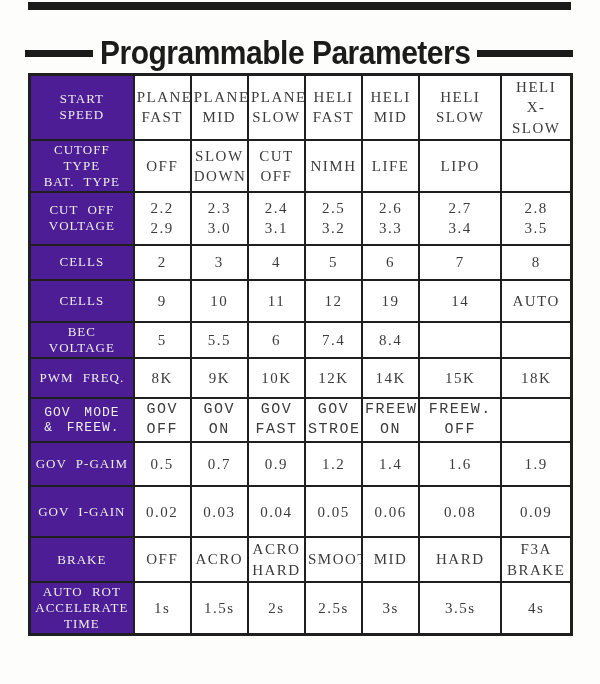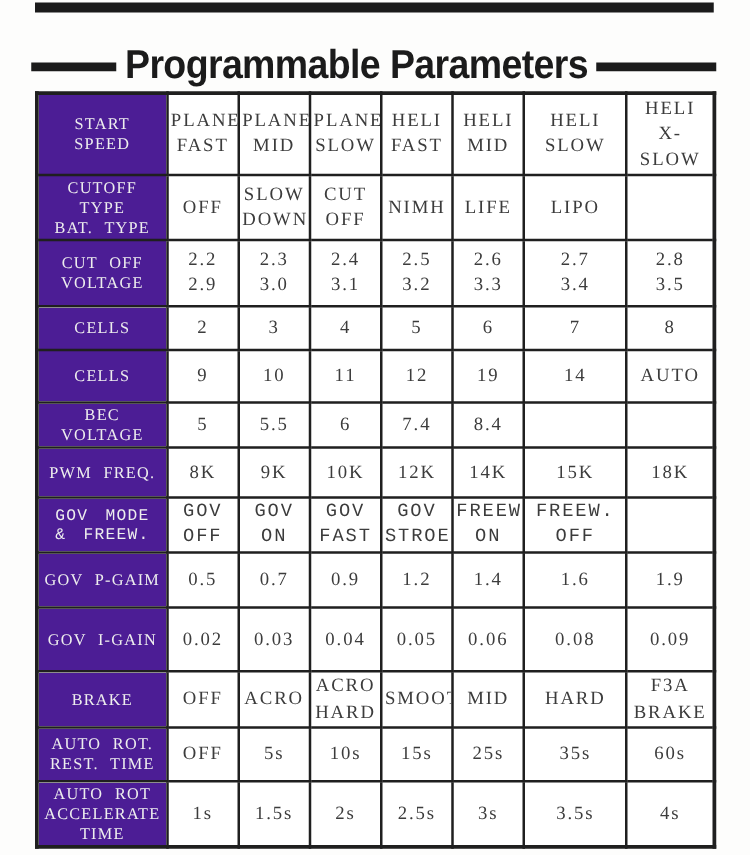--- a/index.html
+++ b/index.html
@@ -246,31 +246,20 @@
       <td>ACRO</td>
       <td>ACRO
 HARD</td>
       <td>SMOOTH</td>
       <td>MID</td>
       <td>HARD</td>
       <td>F3A
 BRAKE</td>
     </tr>
     <tr>
-      <th>AUTO ROT.
-REST. TIME</th>
-      <td>OFF</td>
-      <td>5s</td>
-      <td>10s</td>
-      <td>15s</td>
-      <td>25s</td>
-      <td>35s</td>
-      <td>60s</td>
-    </tr>
-    <tr>
       <th>AUTO ROT
 ACCELERATE
 TIME</th>
       <td>1s</td>
       <td>1.5s</td>
       <td>2s</td>
       <td>2.5s</td>
       <td>3s</td>
       <td>3.5s</td>
       <td>4s</td>

